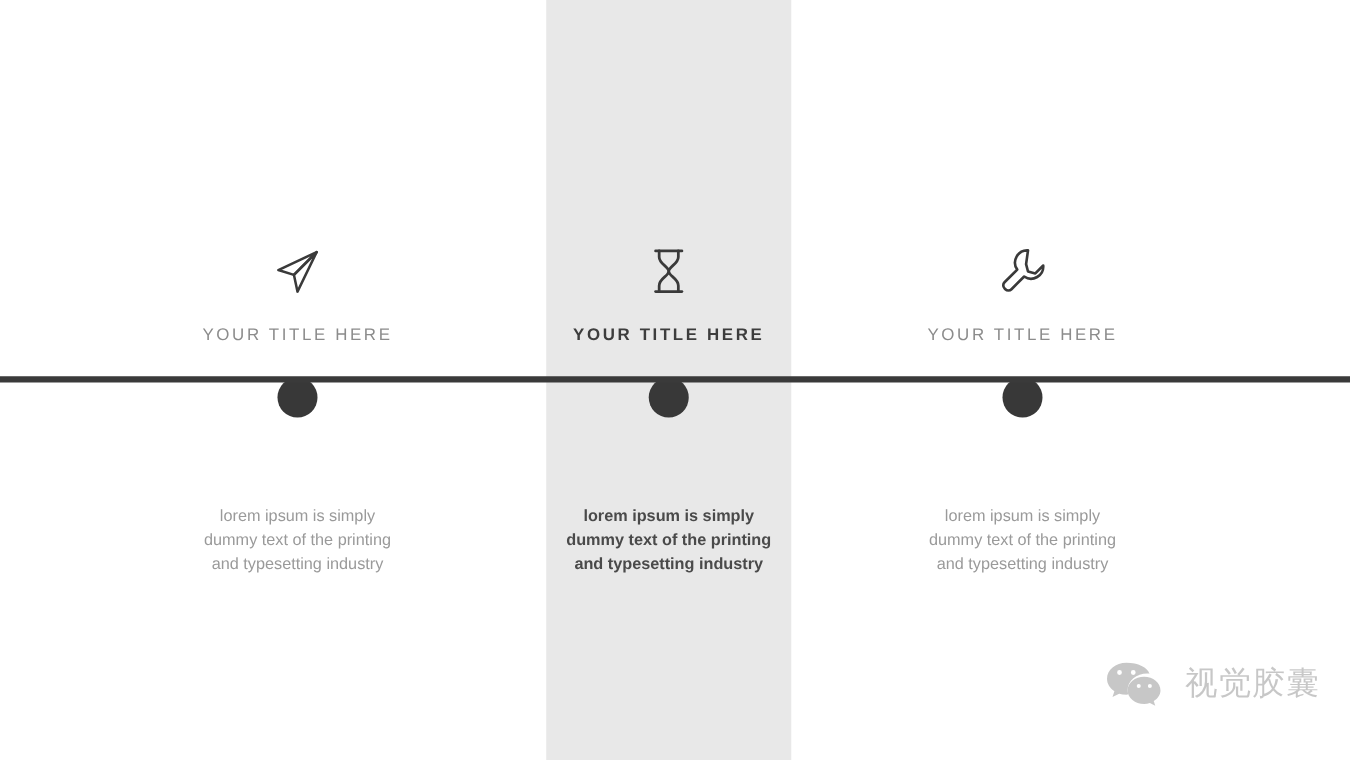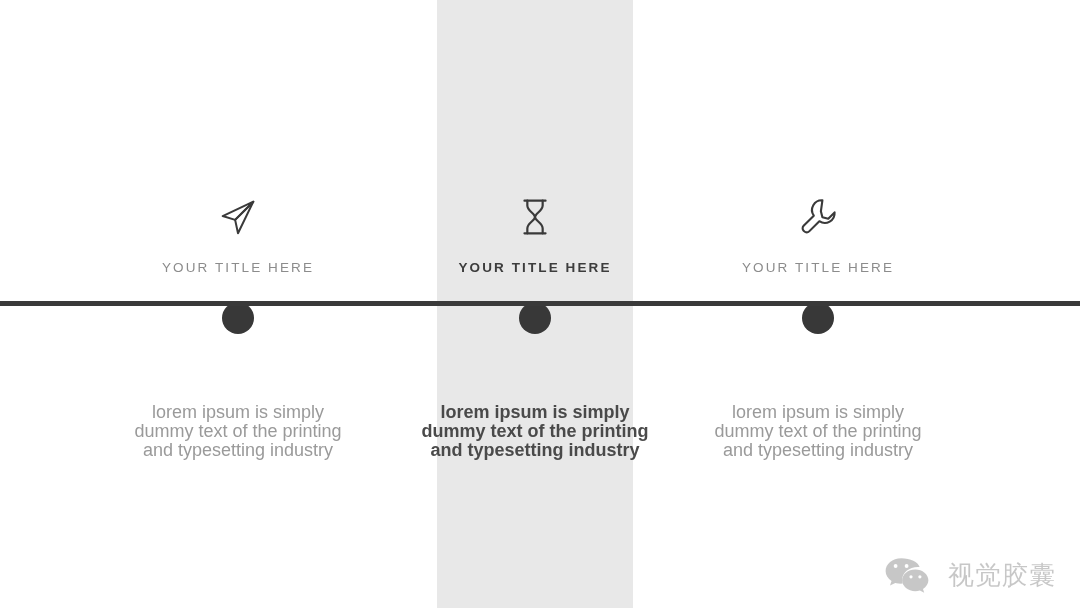--- a/index.html
+++ b/index.html
@@ -108,36 +108,36 @@
     background: #383838;
     z-index: 4;
   }
 
   
   .col-body {
     position: absolute;
     top: 388px;
     left: 0;
     width: 230px;
-    font-size: 18px;
+    font-size: 13px;
     line-height: 19px;
     color: #9a9a9a;
     font-weight: 400;
   }
   .column.c1 .col-body {
     color: #4a4a4a;
     font-weight: 700;
   }
   .col-body .line { display: block; }
 
   
   .watermark {
     position: absolute;
     right: 24px;
-    bottom: 14px;
+    bottom: 42px;
     display: flex;
     align-items: center;
     gap: 18px;
     opacity: 0.30;
     z-index: 5;
   }
   .watermark svg { display: block; }
   .watermark .wm-text {
     font-family: "DejaVu Sans", "Liberation Sans", sans-serif;
     font-size: 26px;

